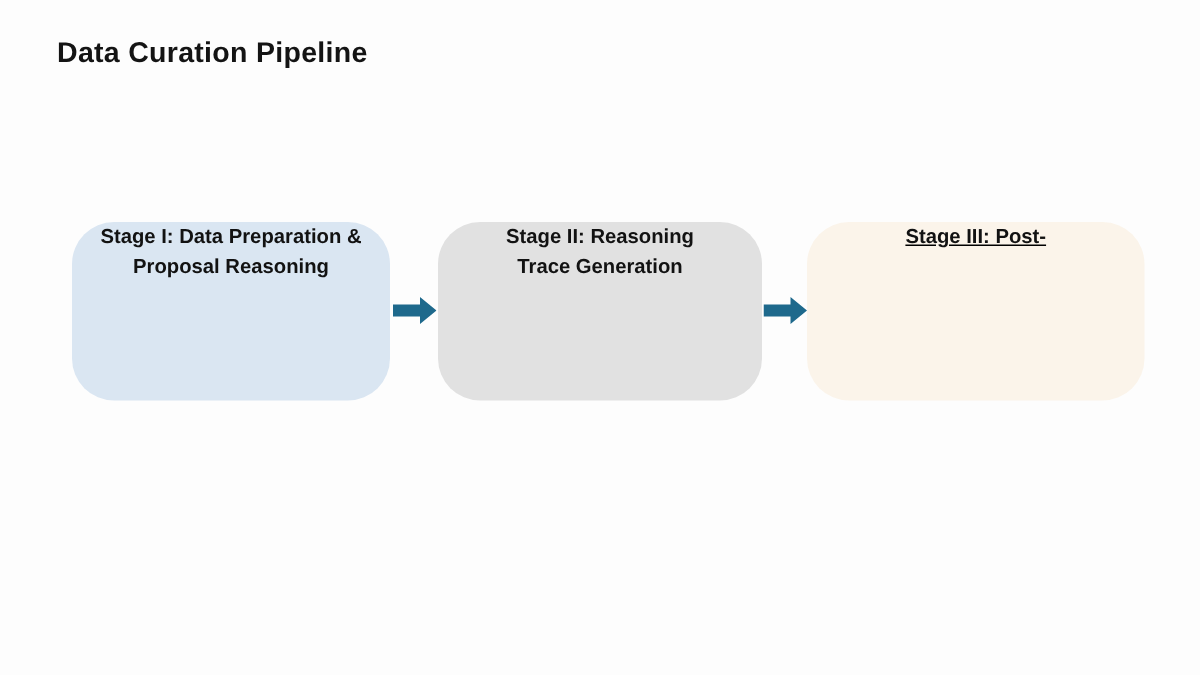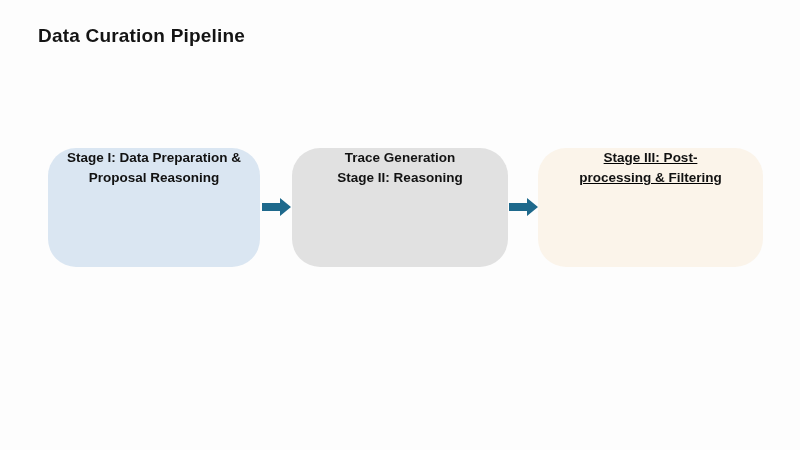--- a/index.html
+++ b/index.html
@@ -81,27 +81,26 @@
     <div class="stage-box stage-1" style="background: rgb(218, 230, 242);">
       <span class="line">Stage I: Data Preparation &amp;</span>
       <span class="line">Proposal Reasoning</span>
     </div>
 
     <svg class="arrow arrow-1" viewBox="0 0 29 18" aria-hidden="true" style="fill: rgb(30, 105, 140);">
       <polygon points="0,5 18,5 18,0 29,9 18,18 18,13 0,13"></polygon>
     </svg>
 
     <div class="stage-box stage-2" style="background: rgb(225, 225, 225);">
+      <span class="line">Stage II: Reasoning</span>
       <span class="line">Trace Generation</span>
-      <span class="line">Stage II: Reasoning</span>
     </div>
 
     <svg class="arrow arrow-2" viewBox="0 0 29 18" aria-hidden="true" style="fill: rgb(30, 105, 140);">
       <polygon points="0,5 18,5 18,0 29,9 18,18 18,13 0,13"></polygon>
     </svg>
 
     <div class="stage-box stage-3" style="background: rgb(251, 244, 234);">
       <span class="line">Stage III: Post-</span>
-      <span class="line">processing &amp; Filtering</span>
     </div>
 
   </div>
 </div>
 
 </body></html>

